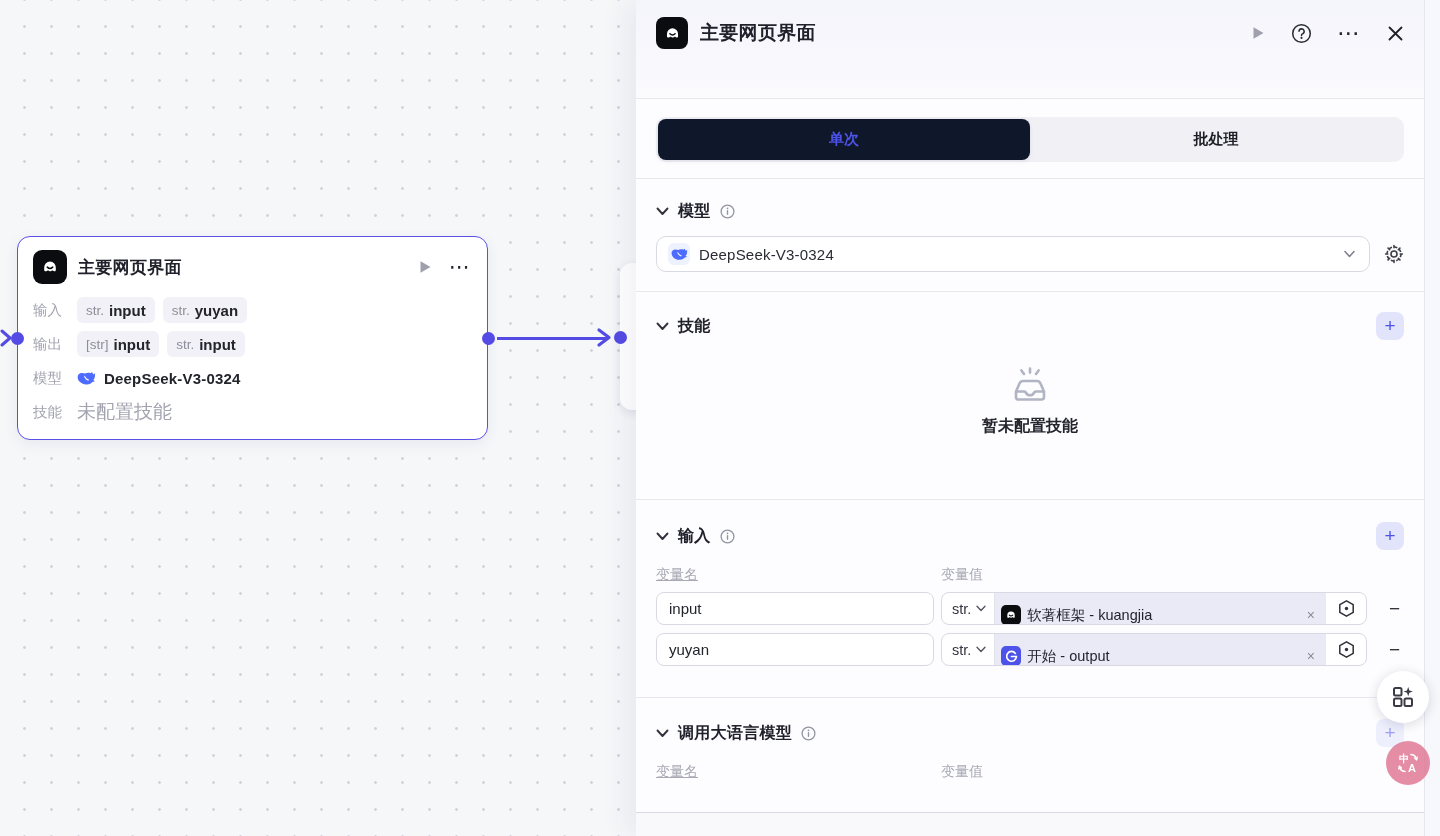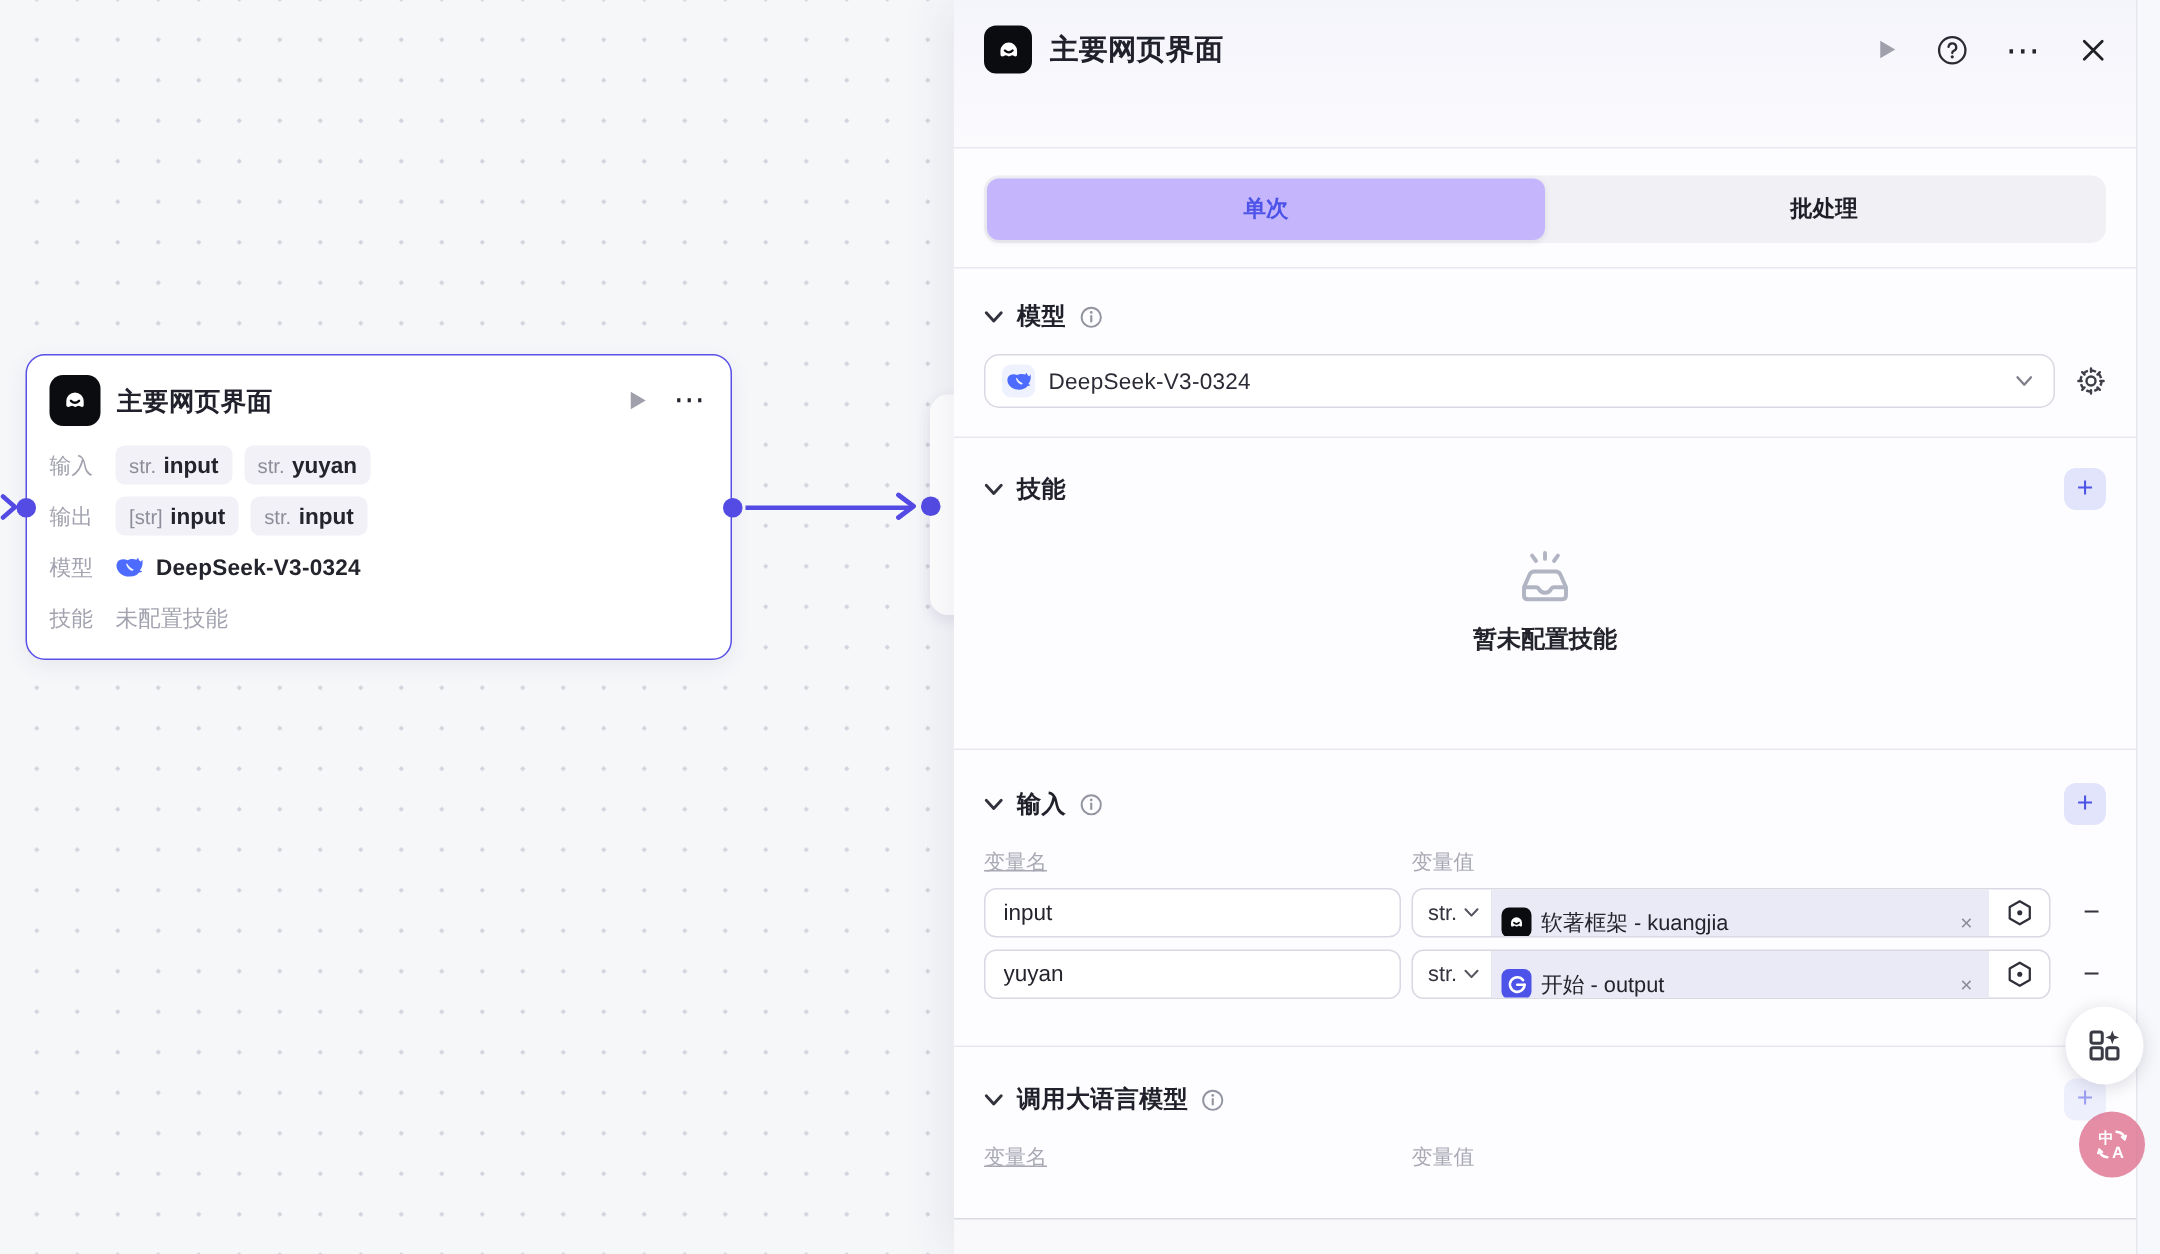--- a/index.html
+++ b/index.html
@@ -26,21 +26,21 @@
   .node-title { font-size:17px; font-weight:700; flex:1; letter-spacing:.3px; }
   .node-actions { display:flex; align-items:center; gap:16px; }
   .more-dots { font-size:21px; letter-spacing:2px; color:#23242c; line-height:10px; }
   .node-row { display:flex; align-items:center; gap:8px; margin-bottom:8px; height:26px; }
   .node-row-label { color:#a2a3af; font-size:14.5px; width:36px; flex:none; }
   .tag { background:#f1f1f7; border-radius:6px; height:26px; display:flex; align-items:center;
     padding:0 9px; gap:5px; font-size:15px; }
   .tag-type { color:#8d8e9a; font-size:13.5px; }
   .tag-name { font-weight:700; color:#23242c; }
   .model-text { font-size:15px; font-weight:600; color:#23242c; letter-spacing:.2px;}
-  .muted { color:#a2a3af; font-size:15px; }
+  .muted { color:#a2a3af; font-size:19px; }
 
   
   .hidden-node { position:absolute; left:620px; top:263px; width:30px; height:147px;
     background:#fff; border-radius:12px; box-shadow:0 3px 10px rgba(60,60,120,.12); z-index:4; }
 
   
   .panel { position:absolute; left:636px; top:0; width:804px; height:836px;
     background:#fdfdff; z-index:10; box-shadow:-10px 0 26px rgba(50,50,100,.07); }
   .panel-gutter { position:absolute; right:0; top:0; width:16px; height:836px;
     background:#f7f8fb; border-left:1px solid #e6e7ee; }
@@ -52,21 +52,21 @@
   .p-icon { width:32px; height:32px; border-radius:8px; background:#0b0c10;
     display:flex; align-items:center; justify-content:center; flex:none; }
   .p-title { font-size:19px; font-weight:700; flex:1; letter-spacing:.3px; }
   .p-actions { display:flex; align-items:center; gap:25px; }
   .p-subtitle { margin-top:12px; font-size:14px; color:#9c9da8; }
 
   .tabs-wrap { height:80px; padding:18px 20px 0; border-bottom:1px solid #e7e8ef; }
   .tabs { height:45px; background:#f0f0f5; border-radius:10px; display:flex; padding:2px; }
   .tab { flex:1; display:flex; align-items:center; justify-content:center;
     font-size:15px; font-weight:600; color:#1d1e26; border-radius:8px; cursor:pointer; }
-  .tab.active { background:#c4b5fd; color:#4d53e8; box-shadow:0 1px 4px rgba(40,40,90,.10); }
+  .tab.active { background:#0f172a; color:#4d53e8; box-shadow:0 1px 4px rgba(40,40,90,.10); }
 
   .section { padding:0 20px; border-bottom:1px solid #e7e8ef; position:relative; }
   .sec-head { display:flex; align-items:center; gap:9px; }
   .sec-title { font-size:16px; font-weight:700; letter-spacing:.3px; }
   .spacer { flex:1; }
   .plus-btn { width:28px; height:28px; border-radius:8px; background:#e2e4fc; color:#4d53e8;
     display:flex; align-items:center; justify-content:center; font-size:19px; font-weight:400; cursor:pointer; }
 
   .sec-model { height:113px; padding-top:22px; }
   .model-row { display:flex; align-items:center; margin-top:14px; }

